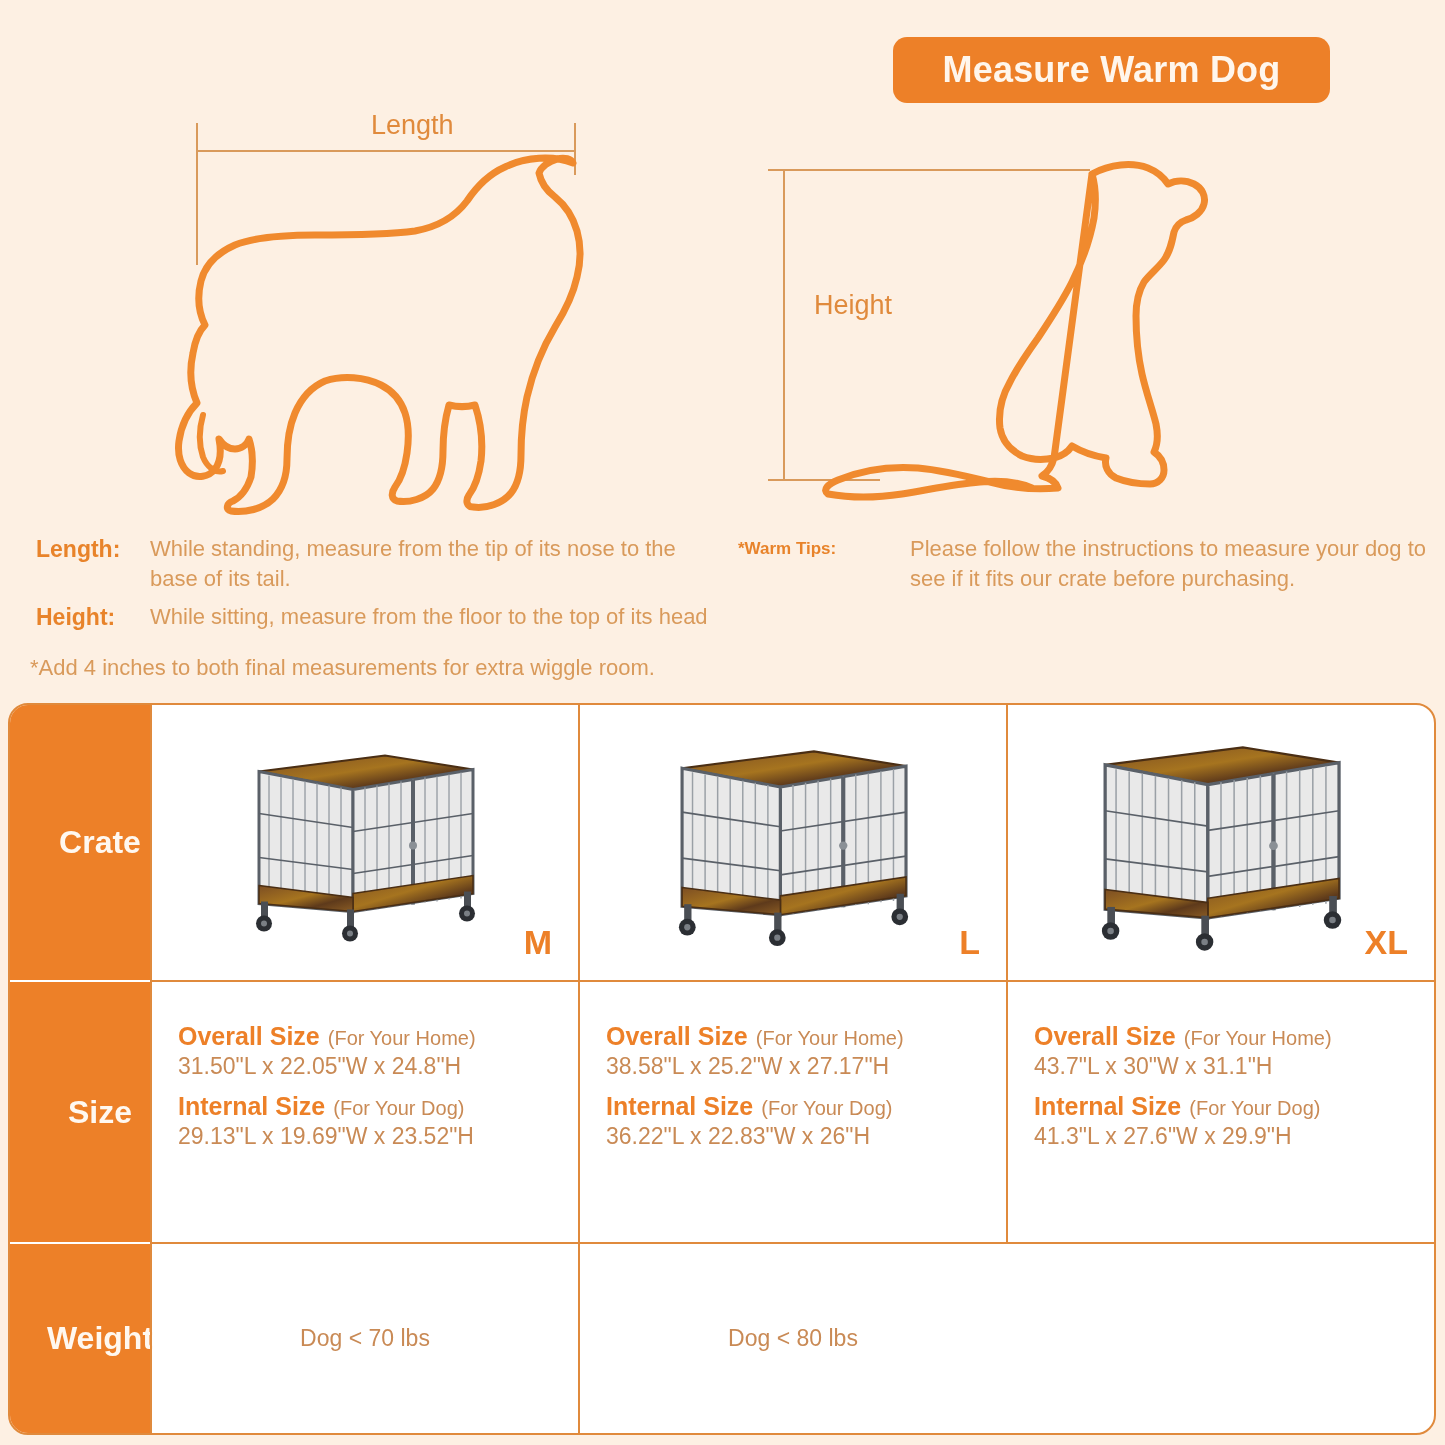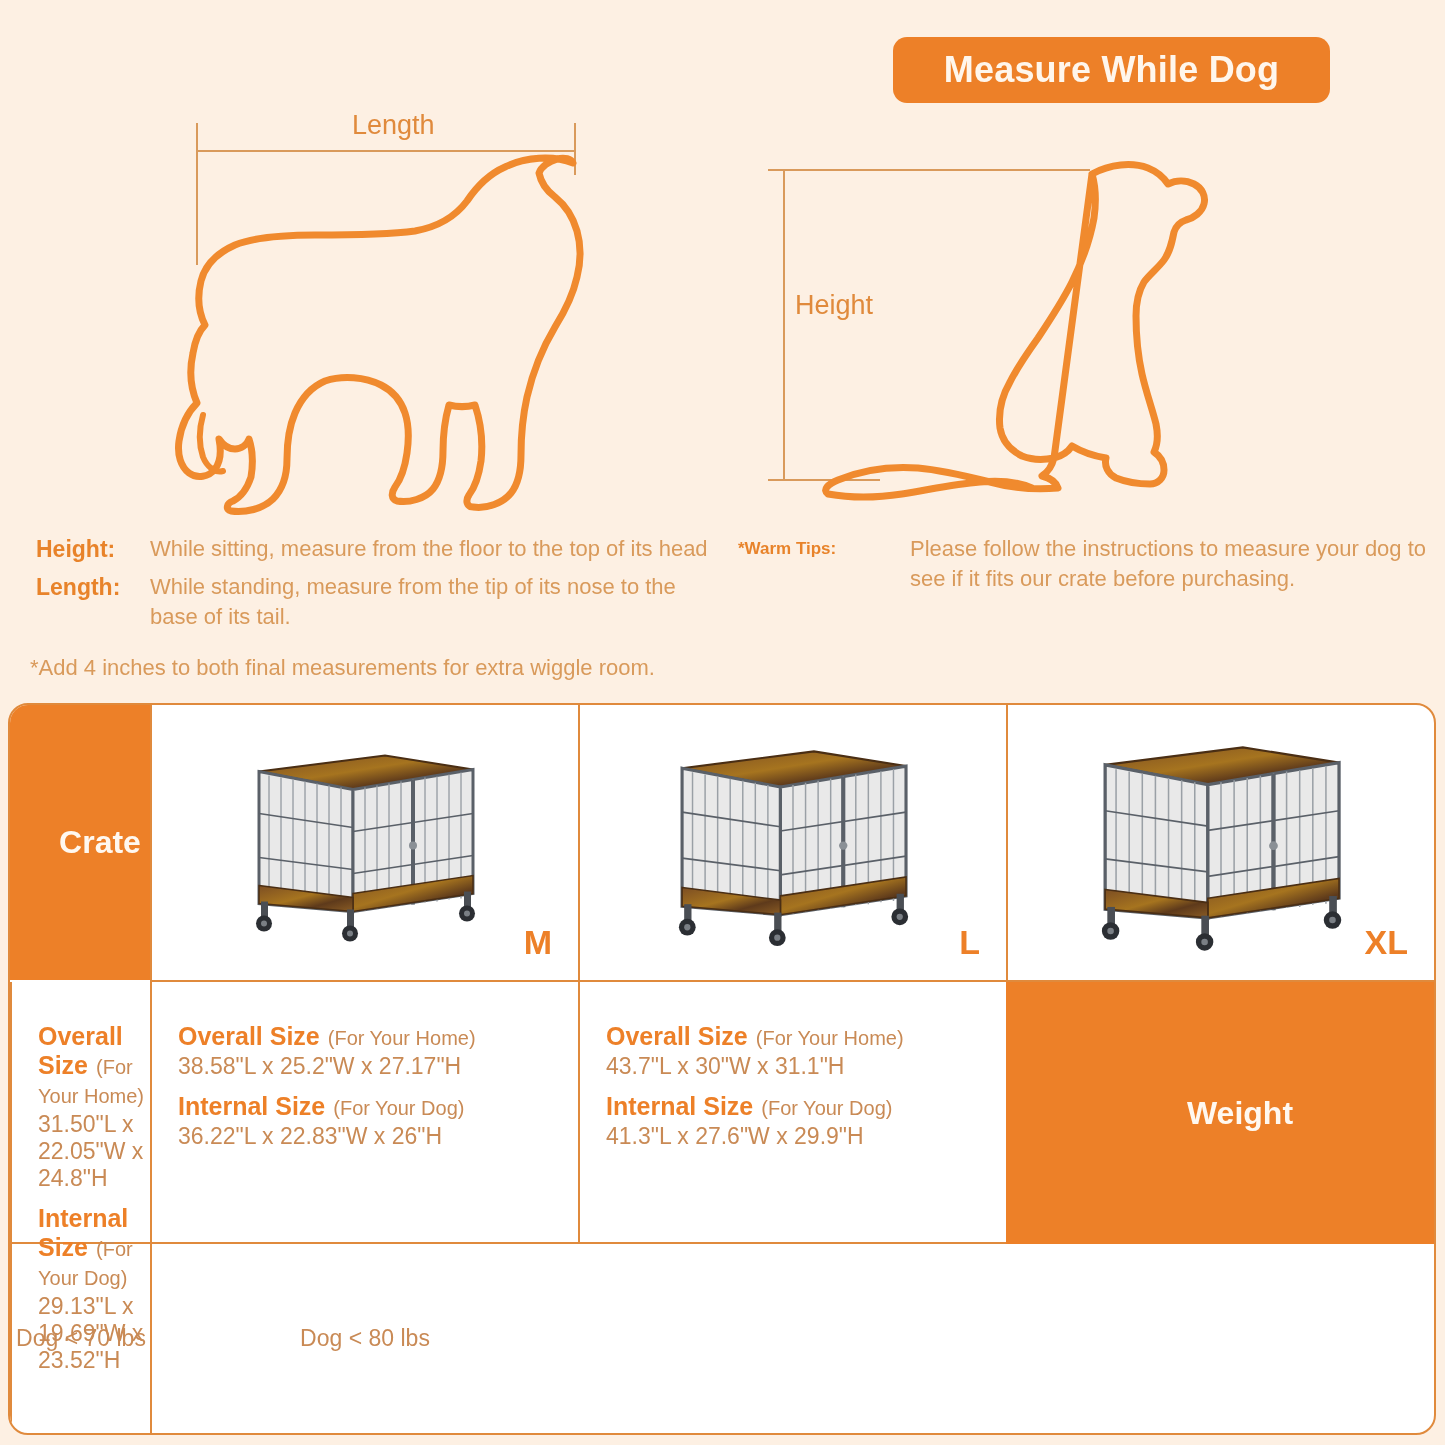--- a/index.html
+++ b/index.html
@@ -17,21 +17,21 @@
     display:flex; align-items:center; justify-content:center;
   }
   #measure-badge span{
     color:#FFF6EC; font-size:36px; font-weight:bold; letter-spacing:.2px;
   }
   
   .illus{position:absolute;}
   #dog-standing-block{left:175px; top:105px; width:430px; height:410px;}
   #dog-sitting-block{left:760px; top:150px; width:470px; height:360px;}
   .dim-label{
-    position:absolute; color:#E08A3C; font-size:27px; white-space:nowrap;
+    position:absolute; color:#E08A3C; font-size:27px; white-space:nowrap;margin-left:19px;
   }
   #length-label{left:352px; top:110px;}
   #height-label{left:795px; top:290px;}
   svg.outline{position:absolute; left:0; top:0; overflow:visible;}
   
   .instr{position:absolute; color:#D99A5B; }
   .instr .key{color:#E8832A; font-weight:bold;}
   #instr-left{left:36px; top:534px; width:680px;}
   #instr-right{left:738px; top:534px; width:700px;}
   .instr-row{display:flex; margin-bottom:8px;}
@@ -77,21 +77,21 @@
   .sz-head .sub{font-size:20px; font-weight:normal; color:#C98A55; padding-left:8px;margin-top:32px;}
   .sz-val{font-size:23px; color:#C98A55; margin-bottom:12px;}
   
   .wt-cell{display:flex; align-items:center; justify-content:center;}
   .wt-val{font-size:23px; color:#C98A55;}
 </style>
 </head>
 <body>
 
 <div id="measure-badge">
-  <span>Measure While Dog</span>
+  <span>Measure Warm Dog</span>
 </div>
 
 <div class="illus" id="dog-standing-block">
   <svg class="outline" width="430" height="410" viewBox="0 0 430 410">
 
     <path d="M22 18 L22 160 M22 46 L400 46 M400 18 L400 70" stroke="#D99A5B" stroke-width="2" fill="none"></path>
 
     <path d="M398 58 C378 50 350 52 330 62 C312 70 300 84 292 96
              C280 112 262 122 240 126 C210 130 170 130 140 130
              C110 130 80 132 60 140 C42 148 30 160 26 176
@@ -142,26 +142,26 @@
              M294 308 C284 310 272 310 262 306 C250 300 242 290 240 278
              C238 262 242 246 250 232 C258 216 268 202 278 188
              C290 170 302 152 312 132 C322 112 330 90 334 68
              C336 54 336 38 332 24 Z" fill="none" stroke="#F08A2E" stroke-width="7" stroke-linejoin="round" stroke-linecap="round"></path>
   </svg>
 </div>
 <div class="dim-label" id="height-label">Height</div>
 
 <div class="instr" id="instr-left">
   <div class="instr-row">
+    <div class="key">Length:</div>
+    <div class="val">While standing, measure from the tip of its nose to the base of its tail.</div>
+  </div>
+  <div class="instr-row">
     <div class="key">Height:</div>
     <div class="val">While sitting, measure from the floor to the top of its head</div>
-  </div>
-  <div class="instr-row">
-    <div class="key">Length:</div>
-    <div class="val">While standing, measure from the tip of its nose to the base of its tail.</div>
   </div>
 </div>
 <div id="add-note">*Add 4 inches to both final measurements for extra wiggle room.</div>
 
 <div class="instr" id="instr-right">
   <div class="instr-row">
     <div class="key" id="warm-key">*Warm Tips:</div>
     <div class="val">Please follow the instructions to measure your dog to see if it fits our crate before purchasing.</div>
   </div>
 </div>
@@ -349,20 +349,21 @@
           <circle cx="29" cy="188" r="3" fill="#7A7F85"></circle>
         <circle cx="115" cy="198" r="8" fill="#2B2E33"></circle>
           <circle cx="115" cy="198" r="3" fill="#7A7F85"></circle>
         <circle cx="232" cy="178" r="8" fill="#2B2E33"></circle>
           <circle cx="232" cy="178" r="3" fill="#7A7F85"></circle>
       </svg>
       <div class="size-tag">XL</div>
     </div>
   </div>
 
+  <div class="rowhead">Size</div>
 
   <div class="cell size-cell">
     <div class="sz-head">
       <span>Overall Size</span><span class="sub">(For Your Home)</span>
     </div>
     <div class="sz-val">31.50"L x 22.05"W x 24.8"H</div>
     <div class="sz-head">
       <span>Internal Size</span><span class="sub">(For Your Dog)</span>
     </div>
     <div class="sz-val">29.13"L x 19.69"W x 23.52"H</div>

